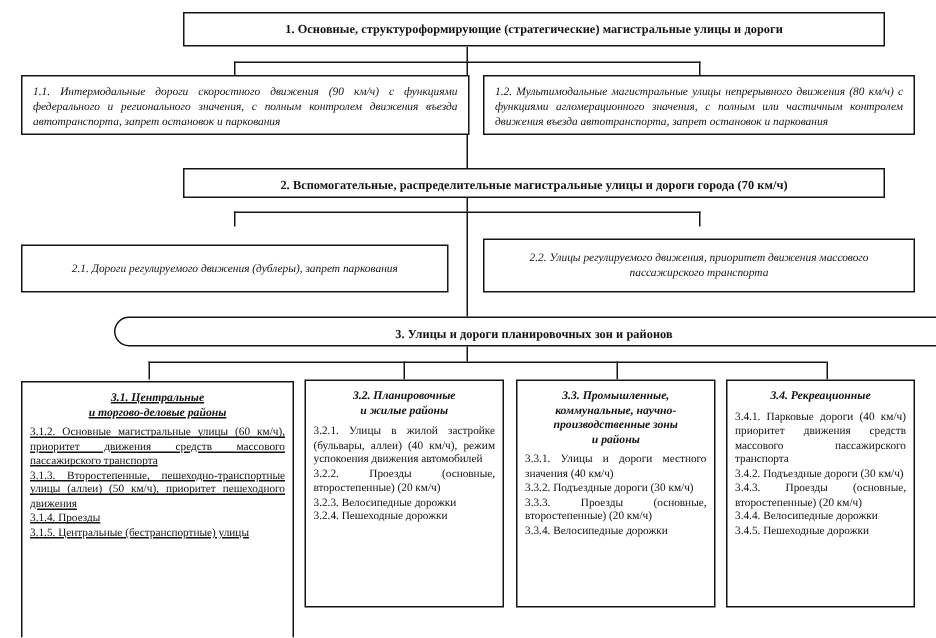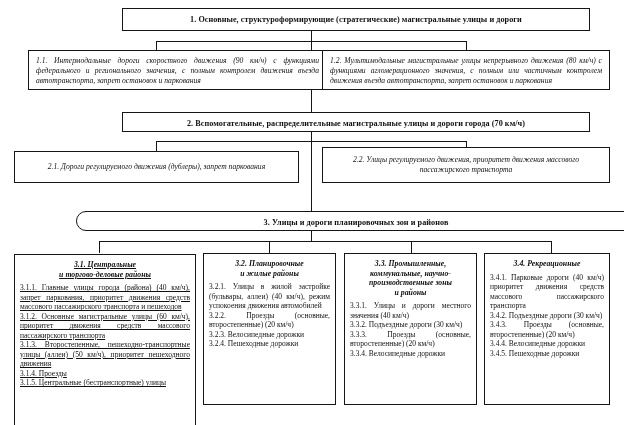--- a/index.html
+++ b/index.html
@@ -37,20 +37,21 @@
   }
   .sub-box {
     font-style: italic;
     font-size: 7.6px;
     line-height: 10.2px;
     padding: 5px 7px;
     text-align: justify;
   }
   .sub-box.centered {
     text-align: center;
+    margin-top: 12px;
   }
   .col-box {
     padding: 5px 5px 4px 5px;
   }
   .col-head {
     font-style: italic;
     font-weight: bold;
     font-size: 7.8px;
     line-height: 9.6px;
     text-align: center;
@@ -83,21 +84,21 @@
   <div class="box lvl-title" style="left:78px; top:8px; width:468px; height:23px;">
     <span>1. Основные, структуроформирующие (стратегические) магистральные улицы и дороги</span>
   </div>
 
   <div class="ln ln-v" style="left:311px; top:31px; width:1px; height:10px;"></div>
 
   <div class="ln ln-h" style="left:156px; top:41px; width:311px; height:1px;"></div>
   <div class="ln ln-v" style="left:156px; top:41px; width:1px; height:9px;"></div>
   <div class="ln ln-v" style="left:466px; top:41px; width:1px; height:9px;"></div>
 
-  <div class="box sub-box" style="left:28px; top:50px; width:299px; height:40px;">
+  <div class="box sub-box" style="left:14px; top:50px; width:299px; height:40px;">
     <span>1.1. Интермодальные дороги скоростного движения (90 км/ч) с функциями федерального и регионального значения, с полным контролем движения въезда автотранспорта, запрет остановок и паркования</span>
   </div>
 
   <div class="box sub-box" style="left:322px; top:50px; width:288px; height:40px;">
     <span>1.2. Мультимодальные магистральные улицы непрерывного движения (80 км/ч) с функциями агломерационного значения, с полным или частичным контролем движения въезда автотранспорта, запрет остановок и паркования</span>
   </div>
 
   <div class="ln ln-v" style="left:311px; top:41px; width:1px; height:72px;"></div>
 
   <div class="box lvl-title" style="left:78px; top:112px; width:468px; height:20px;font-family:Liberation Serif, serif;">
@@ -129,21 +130,20 @@
   <div class="ln ln-v" style="left:269px; top:241px; width:1px; height:12px;"></div>
   <div class="ln ln-v" style="left:411px; top:241px; width:1px; height:12px;"></div>
   <div class="ln ln-v" style="left:551px; top:241px; width:1px; height:12px;"></div>
 
   <div class="box col-box" style="left:14px; top:254px; width:182px; height:194px;text-decoration:underline;">
     <div class="col-head">
       <div>3.1. Центральные</div>
       <div>и торгово-деловые районы</div>
     </div>
     <div class="col-list">
-      <div>3.1.1. Главные улицы города (района) (40 км/ч), запрет паркования, приоритет движения средств массового пассажирского транспорта и пешеходов</div>
       <div>3.1.2. Основные магистральные улицы (60 км/ч), приоритет движения средств массового пассажирского транспорта</div>
       <div>3.1.3. Второстепенные, пешеходно-транспортные улицы (аллеи) (50 км/ч), приоритет пешеходного движения</div>
       <div>3.1.4. Проезды</div>
       <div>3.1.5. Центральные (бестранспортные) улицы</div>
     </div>
   </div>
 
   <div class="box col-box" style="left:203px; top:253px; width:133px; height:152px;">
     <div class="col-head">
       <div>3.2. Планировочные</div>

